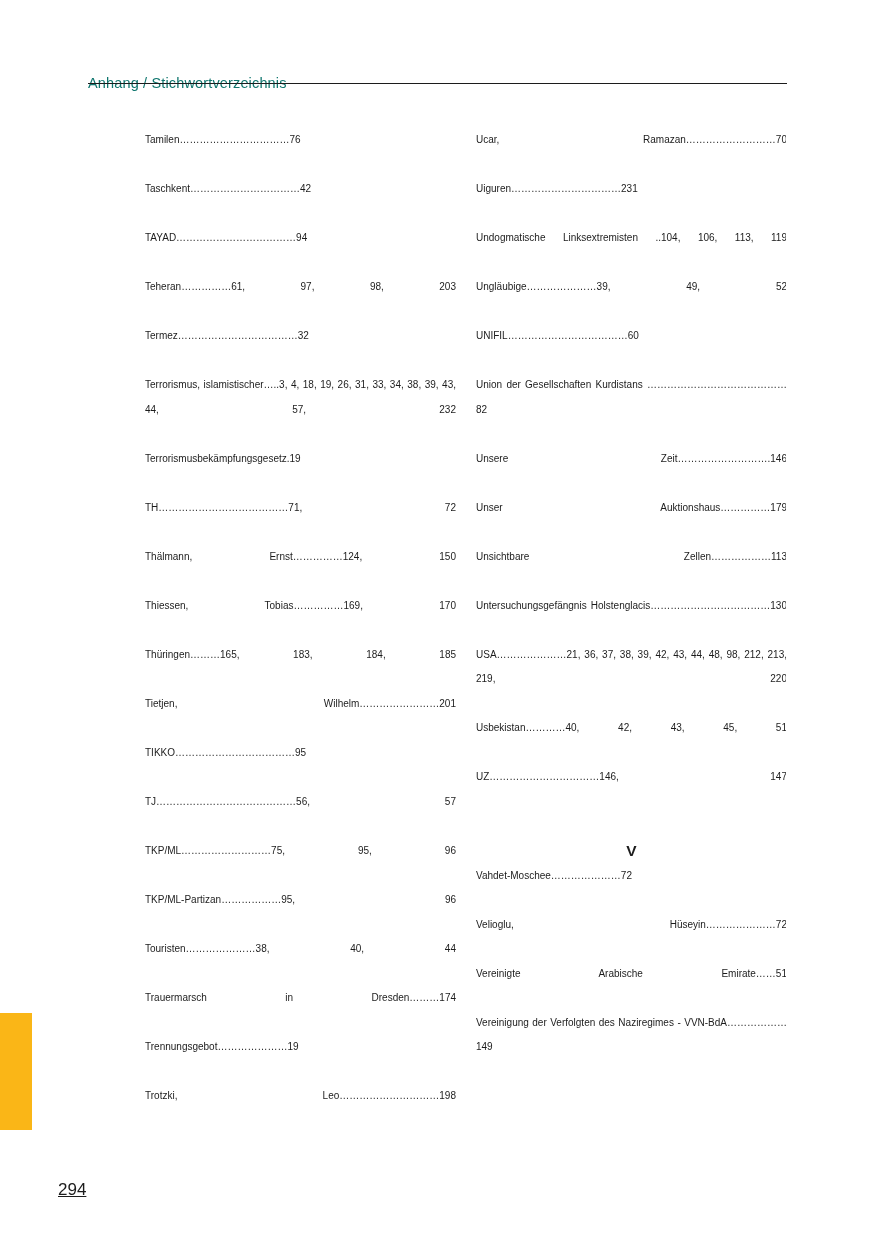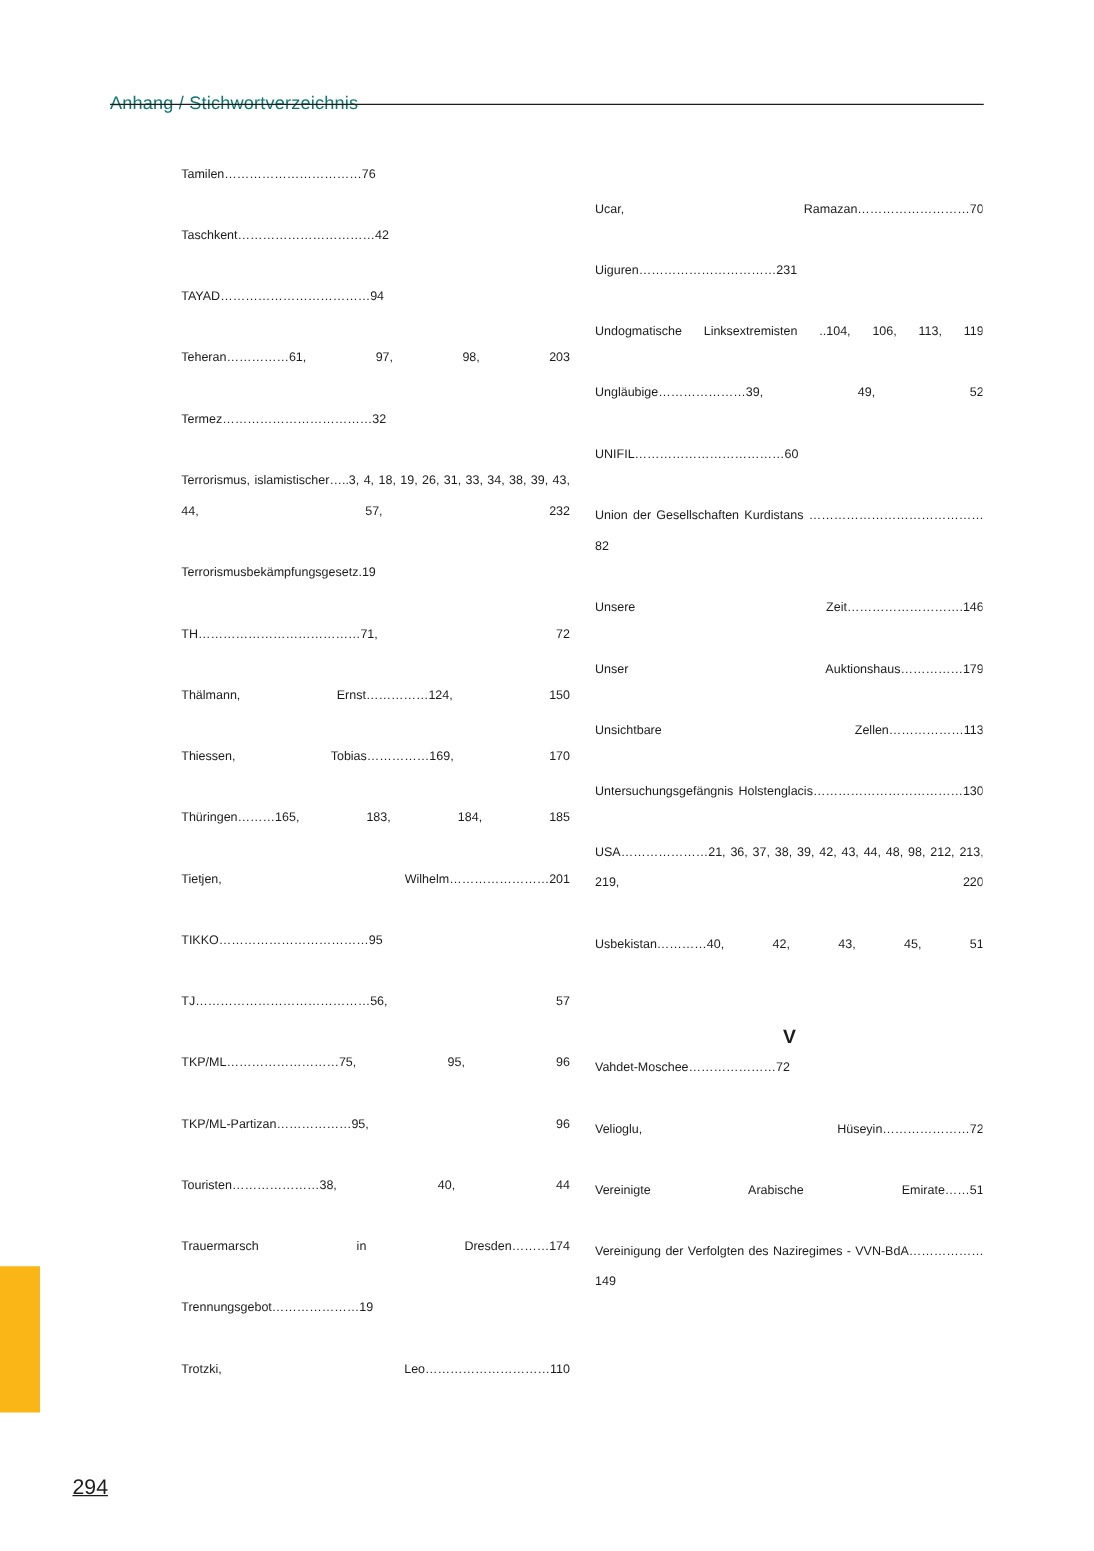--- a/index.html
+++ b/index.html
@@ -64,21 +64,21 @@
     width: 641px;
     height: 1010px;
     overflow: hidden;
   }
   .col {
     position: absolute;
     top: 0;
     width: 311px;
   }
   .col-left  { left: 0; }
-  .col-right { left: 331px; margin-top: 28px; }
+  .col-right { left: 331px; }
 
   .entry {
     font-size: 10px;
     line-height: 24.5px;
     text-align: justify;
     text-justify: inter-word;
     color: #1c1c1c;
     margin: 0;
     
     word-spacing: 0px;
@@ -122,36 +122,37 @@
       <div class="entry">Thiessen, Tobias……………169, 170</div>
       <div class="entry">Thüringen………165, 183, 184, 185</div>
       <div class="entry">Tietjen, Wilhelm……………………201</div>
       <div class="entry">TIKKO………………………………95</div>
       <div class="entry">TJ……………………………………56, 57</div>
       <div class="entry">TKP/ML………………………75, 95, 96</div>
       <div class="entry">TKP/ML-Partizan………………95, 96</div>
       <div class="entry">Touristen…………………38, 40, 44</div>
       <div class="entry">Trauermarsch in Dresden………174</div>
       <div class="entry">Trennungsgebot…………………19</div>
-      <div class="entry">Trotzki, Leo…………………………110</div>
+      <div class="entry">Trotzki, Leo…………………………198</div>
       <div class="entry">Trotzkisten.108, 145, 146, 152, 153</div>
     </div>
   <div class="col col-right">
       <div class="entry">Ucar, Ramazan………………………70</div>
       <div class="entry">Uiguren……………………………231</div>
       <div class="entry">Undogmatische Linksextremisten ..104, 106, 113, 119</div>
       <div class="entry">Ungläubige…………………39, 49, 52</div>
       <div class="entry">UNIFIL………………………………60</div>
       <div class="entry">Union der Gesellschaften Kurdistans ……………………………………82</div>
       <div class="entry">Unsere Zeit……………………….146</div>
       <div class="entry">Unser Auktionshaus……………179</div>
       <div class="entry">Unsichtbare Zellen………………113</div>
       <div class="entry">Untersuchungsgefängnis Holstenglacis………………………………130</div>
       <div class="entry">USA…………………21, 36, 37, 38, 39, 42, 43, 44, 48, 98, 212, 213, 219, 220</div>
       <div class="entry">Usbekistan…………40, 42, 43, 45, 51</div>
+      <div class="entry">UZ……………………………146, 147</div>
       <div class="spacer-before-letter"></div>
       <div class="section-letter">V</div>
       <div class="entry">Vahdet-Moschee…………………72</div>
       <div class="entry">Velioglu, Hüseyin…………………72</div>
       <div class="entry">Vereinigte Arabische Emirate……51</div>
       <div class="entry">Vereinigung der Verfolgten des Naziregimes - VVN-BdA………………149</div>
     </div>
 </div>
 
 <div class="thumb-tab" style="background: rgb(250, 182, 23);"></div>

